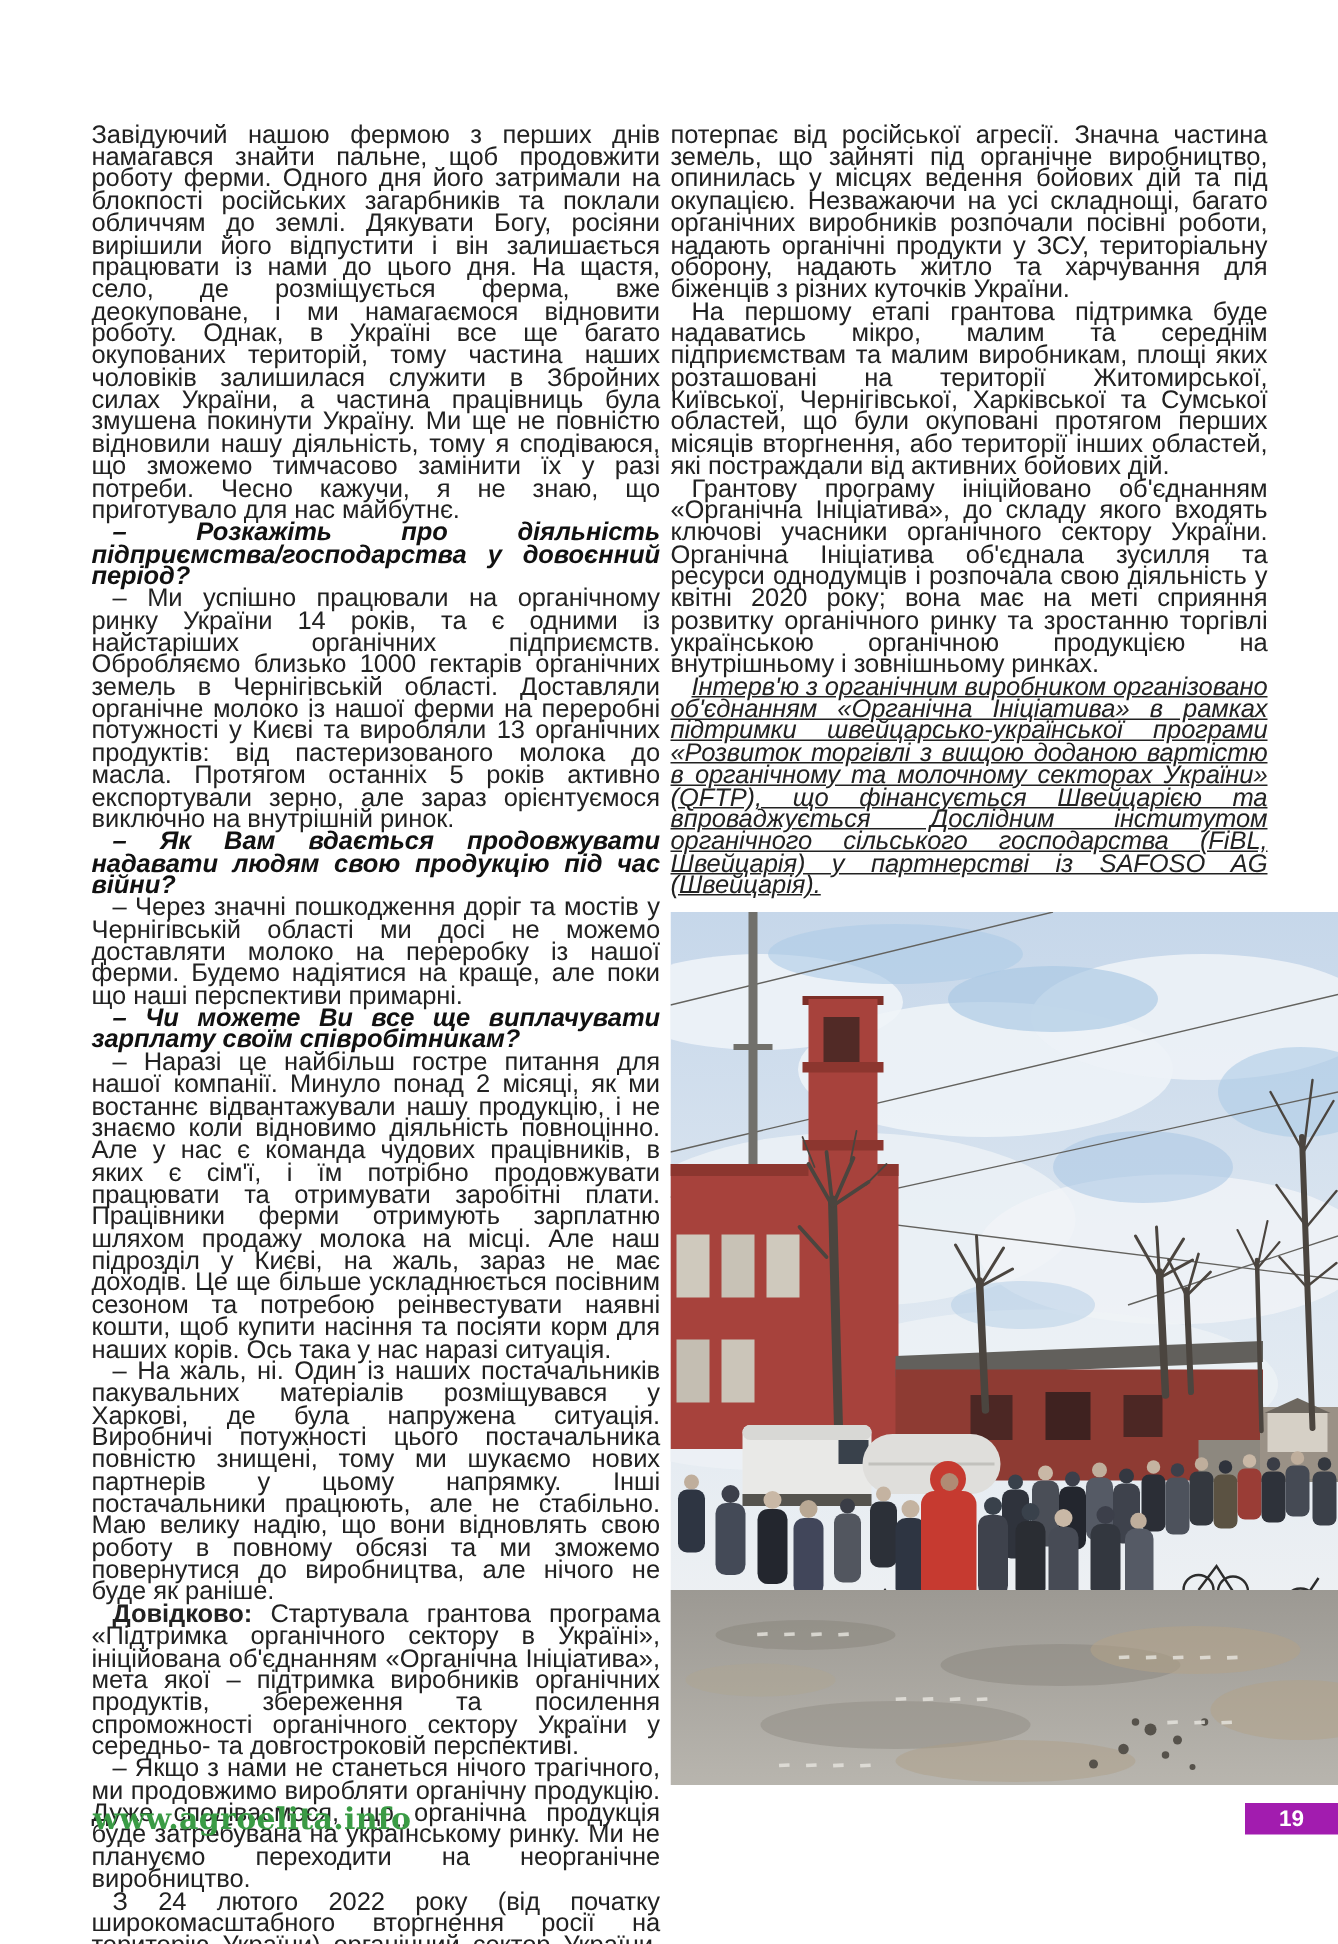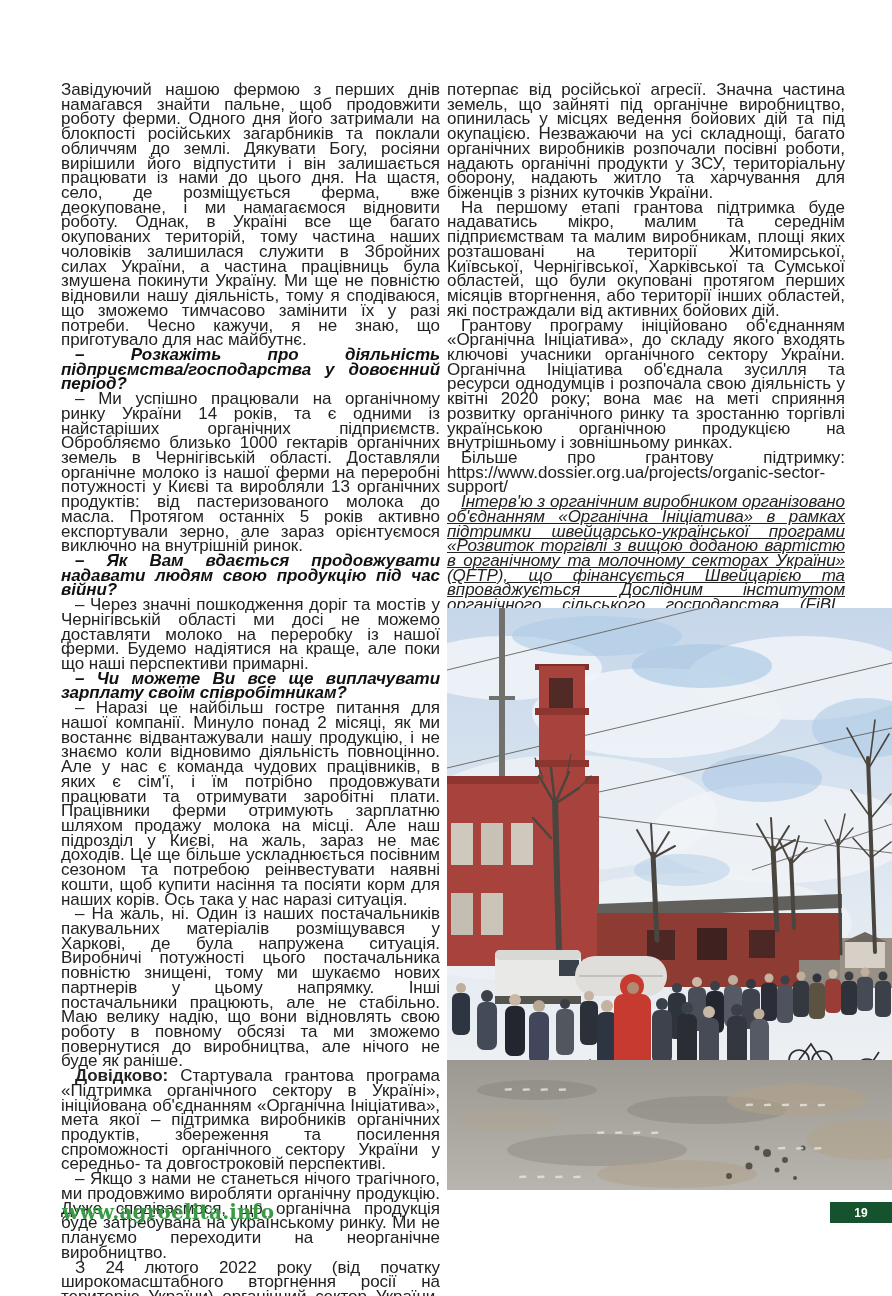--- a/index.html
+++ b/index.html
@@ -21,21 +21,21 @@
   .photo{
     position:absolute;left:447px;top:608px;width:445px;height:582px;display:block;
   }
   .footer-url{
     position:absolute;left:62px;top:1200px;
     font-family:"DejaVu Serif","Liberation Serif",serif;font-weight:bold;
     font-size:20px;color:#3a9b45;letter-spacing:0.2px;
   }
   .page-num{
     position:absolute;left:830px;top:1202px;width:62px;height:21px;
-    background:#14532d;color:#ffffff;font-size:12px;font-weight:bold;
+    background:#a21caf;color:#ffffff;font-size:15px;font-weight:bold;
     display:flex;align-items:center;justify-content:center;
     font-family:"Liberation Sans",sans-serif;
   }
 </style>
 </head>
 <body>
 
 <div class="page">
 
   <div class="col col-left">
@@ -49,21 +49,20 @@
     <p>– На жаль, ні. Один із наших постачальників пакувальних матеріалів розміщувався у Харкові, де була напружена ситуація. Виробничі потужності цього постачальника повністю знищені, тому ми шукаємо нових партнерів у цьому напрямку. Інші постачальники працюють, але не стабільно. Маю велику надію, що вони відновлять свою роботу в повному обсязі та ми зможемо повернутися до виробництва, але нічого не буде як раніше.</p>
     <p><span class="ref-label">Довідково:</span><span> Стартувала грантова програма «Підтримка органічного сектору в Україні», ініційована об'єднанням «Органічна Ініціатива», мета якої – підтримка виробників органічних продуктів, збереження та посилення спроможності органічного сектору України у середньо- та довгостроковій перспективі.</span></p>
     <p>– Якщо з нами не станеться нічого трагічного, ми продовжимо виробляти органічну продукцію. Дуже сподіваємося, що органічна продукція буде затребувана на українському ринку. Ми не плануємо переходити на неорганічне виробництво.</p>
     <p>З 24 лютого 2022 року (від початку широкомасштабного вторгнення росії на територію України) органічний сектор України, як і вся аграрна та продовольча промисловість,</p>
   </div>
 
   <div class="col col-right">
     <p class="flush">потерпає від російської агресії. Значна частина земель, що зайняті під органічне виробництво, опинилась у місцях ведення бойових дій та під окупацією. Незважаючи на усі складнощі, багато органічних виробників розпочали посівні роботи, надають органічні продукти у ЗСУ, територіальну оборону, надають житло та харчування для біженців з різних куточків України.</p>
     <p>На першому етапі грантова підтримка буде надаватись мікро, малим та середнім підприємствам та малим виробникам, площі яких розташовані на території Житомирської, Київської, Чернігівської, Харківської та Сумської областей, що були окуповані протягом перших місяців вторгнення, або території інших областей, які постраждали від активних бойових дій.</p>
     <p>Грантову програму ініційовано об'єднанням «Органічна Ініціатива», до складу якого входять ключові учасники органічного сектору України. Органічна Ініціатива об'єднала зусилля та ресурси однодумців і розпочала свою діяльність у квітні 2020 року; вона має на меті сприяння розвитку органічного ринку та зростанню торгівлі українською органічною продукцією на внутрішньому і зовнішньому ринках.</p>
-    <p>Більше про грантову підтримку: https://www.dossier.org.ua/projects/organic-sector-support/</p>
     <p class="credit">Інтерв'ю з органічним виробником організовано об'єднанням «Органічна Ініціатива» в рамках підтримки швейцарсько-української програми «Розвиток торгівлі з вищою доданою вартістю в органічному та молочному секторах України» (QFTP), що фінансується Швейцарією та впроваджується Дослідним інститутом органічного сільського господарства (FiBL, Швейцарія) у партнерстві із SAFOSO AG (Швейцарія).</p>
   </div>
 
   <svg class="photo" viewBox="0 0 445 582" preserveAspectRatio="none" role="img" aria-label="Crowd of people in winter clothing gathered on a village street beside a red brick building with a tower, bare pruned trees, a white van and milk tank, bicycles, and a patched asphalt road under a pale blue cloudy sky">
     <defs>
       <linearGradient id="sky" x1="0" y1="0" x2="0" y2="1">
         <stop offset="0" stop-color="#c6d7ea"></stop>
           <stop offset="0.6" stop-color="#dfe8f1"></stop>
           <stop offset="1" stop-color="#edf0f3"></stop>
       </linearGradient>

